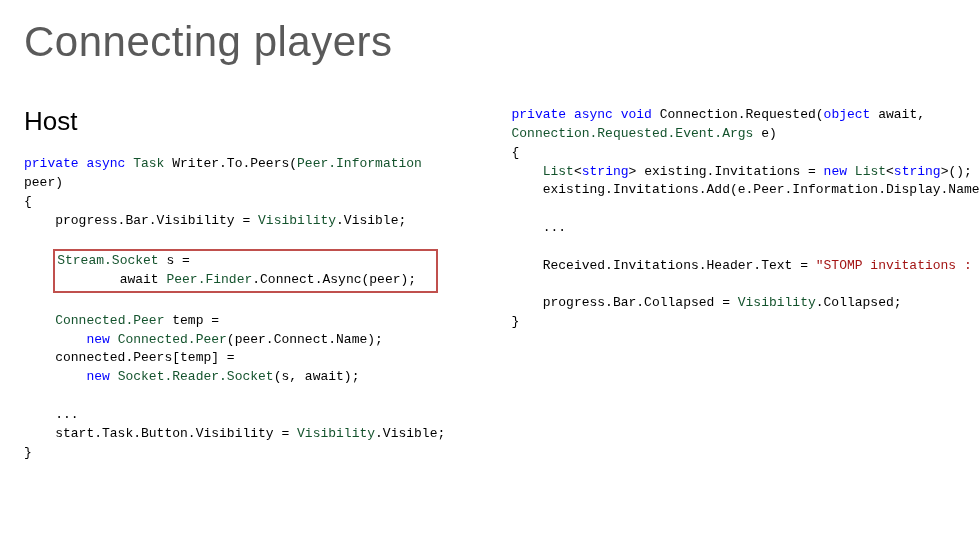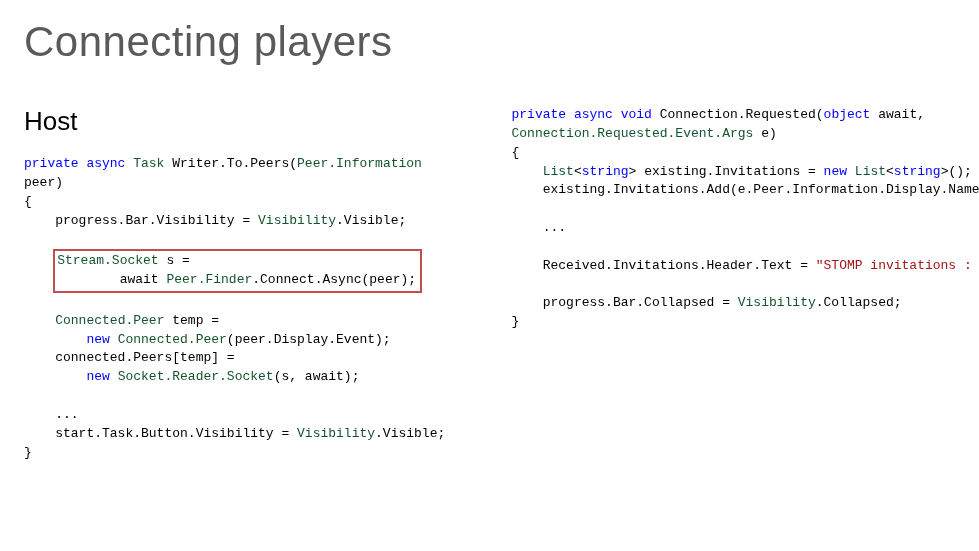--- a/index.html
+++ b/index.html
@@ -39,21 +39,21 @@
     line-height: 1.45;
     white-space: pre;
     color: #000;
   }
   .kw { color: #0000ff; }
   .typ { color: #14532d; }
   .str { color: #a31515; }
   .boxed {
     border: 2px solid #c0504d;
     display: inline-block;
-    padding: 1px 4px 1px 2px;
+    padding: 1px 20px 1px 2px;
     margin-left: -2px;
   }
 </style>
 </head>
 <body>
 
 <h1 class="title">Connecting players</h1>
 
 <div class="columns">
 
@@ -61,21 +61,21 @@
     <h2 class="col-heading">Host</h2>
 <pre class="code"><span class="kw">private async </span><span class="typ">Task</span><span> Writer.To.Peers(</span><span class="typ">Peer.Information</span><span>
 peer)
 {
     progress.Bar.Visibility = </span><span class="typ">Visibility</span><span>.Visible;</span>
 
     <span class="boxed"><span class="typ">Stream.Socket</span><span> s =</span>
 <span>        await </span><span class="typ">Peer.Finder</span><span>.Connect.Async(peer);</span></span>
 
 <span>    </span><span class="typ">Connected.Peer</span><span> temp =</span>
-<span class="kw">        new </span><span class="typ">Connected.Peer</span><span>(peer.Display.Event);</span>
+<span class="kw">        new </span><span class="typ">Connected.Peer</span><span>(peer.Connect.Name);</span>
 <span>    connected.Peers[temp] =</span>
 <span class="kw">        new </span><span class="typ">Socket.Reader.Socket</span><span>(s, await);</span>
 
 <span>    ...</span>
 <span>    start.Task.Button.Visibility = </span><span class="typ">Visibility</span><span>.Visible;</span>
 <span>}</span></pre>
   </div>
 
   <div class="col">
 <pre class="code"><span class="kw">private async void</span><span> Connection.Requested(</span><span class="kw">object</span><span> await,</span>

